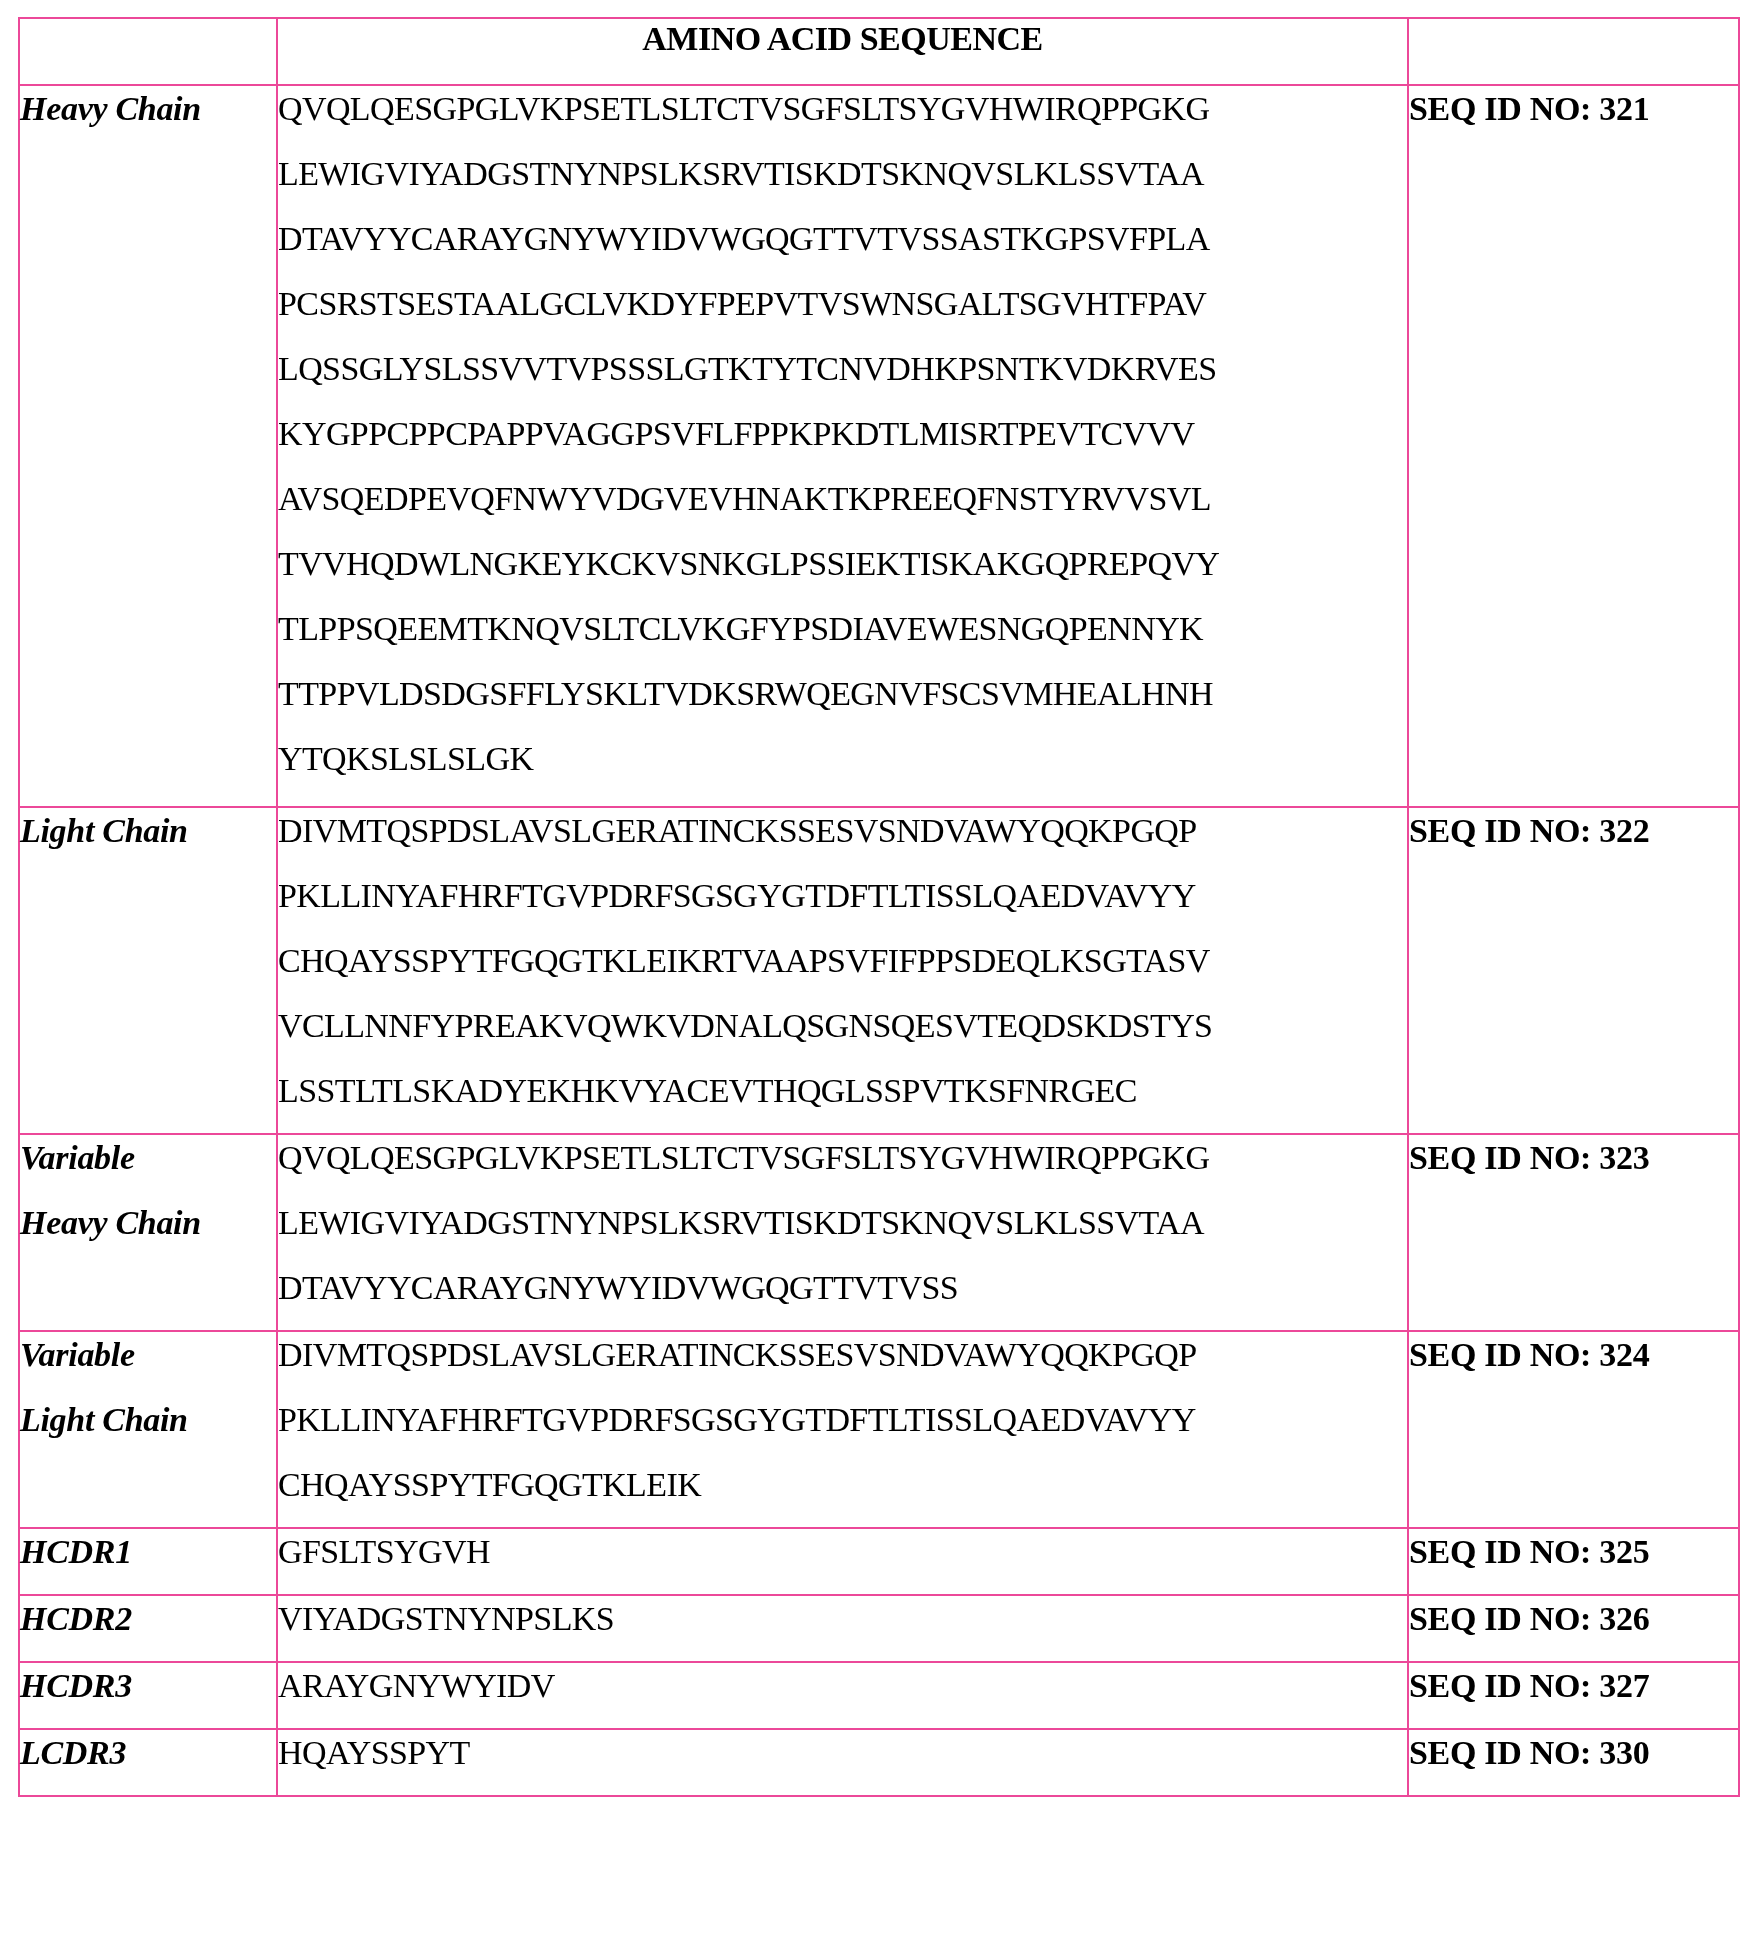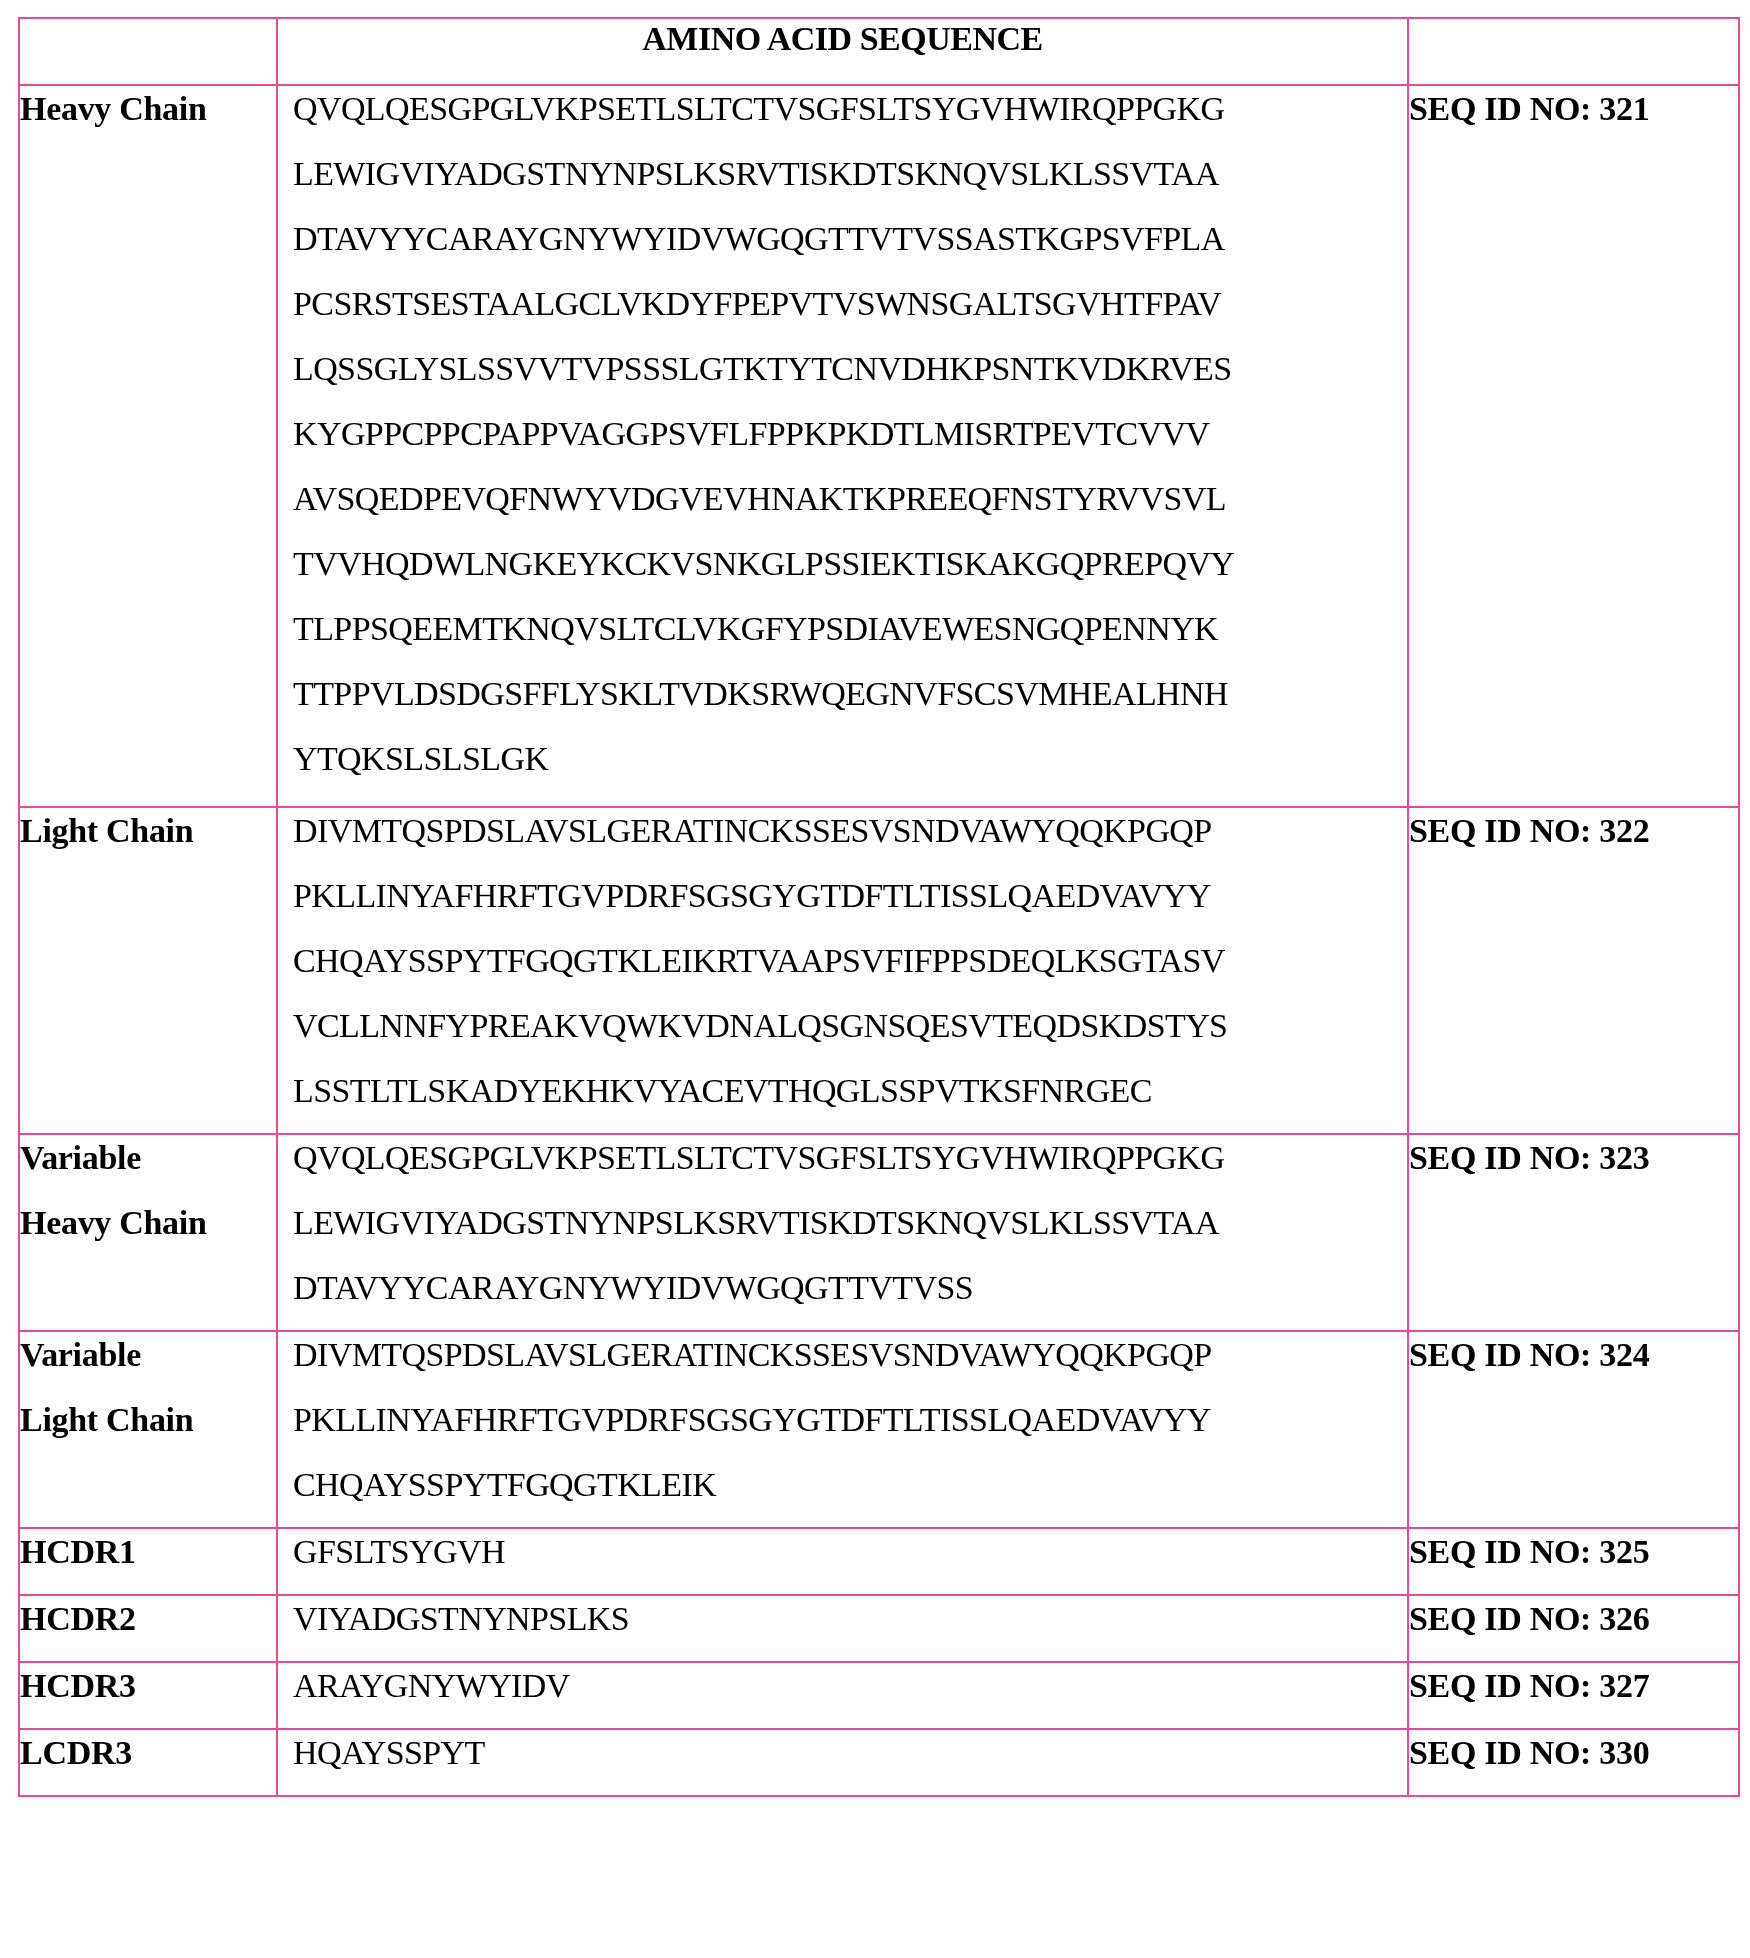--- a/index.html
+++ b/index.html
@@ -7,24 +7,24 @@
   table.seq {
     position: absolute; left: 18px; top: 17px;
     width: 1720px; border-collapse: collapse; table-layout: fixed;
     font-family: "Liberation Serif", "DejaVu Serif", serif; color: #000;
   }
   table.seq td, table.seq th {
     border: 2px solid #ec4899; vertical-align: top; padding: 0;
   }
   col.c1 { width: 258px; } col.c2 { width: 1131px; } col.c3 { width: 331px; }
   th.hdr { height: 65px; font-weight: bold; font-size: 34px; text-align: center; vertical-align: middle; line-height: 40px; letter-spacing: -0.5px; }
-  td.label { font-weight: bold; font-size: 34px; padding: 6px 0 0 18px; line-height: 65px; letter-spacing: -0.3px; }
+  td.label { font-weight: bold; font-size: 34px; padding: 6px 0 0 18px; line-height: 65px; letter-spacing: -0.3px; font-style: italic; }
   td.label .l { display: block; height: 65px; line-height: 46px; }
   td.seqcell { font-size: 34px; padding: 6px 0 0 18px; letter-spacing: -0.6px; }
-  td.seqcell .line { display: block; height: 65px; line-height: 46px; white-space: nowrap; padding-left: 15px; }
+  td.seqcell .line { display: block; height: 65px; line-height: 46px; white-space: nowrap; }
   td.seqid { font-weight: bold; font-size: 34px; padding: 6px 0 0 18px; white-space: nowrap; letter-spacing: -0.3px; border-radius: 25px; }
   td.seqid span { display: block; line-height: 46px; }
   tr.r-heavy td { height: 720px; }
   tr.r-light td { height: 324px; }
   tr.r-vh td { height: 194px; }
   tr.r-vl td { height: 191px; }
   tr.r-cdr td { height: 61px; margin-left: 24px; }
 </style>
 </head>
 <body>

